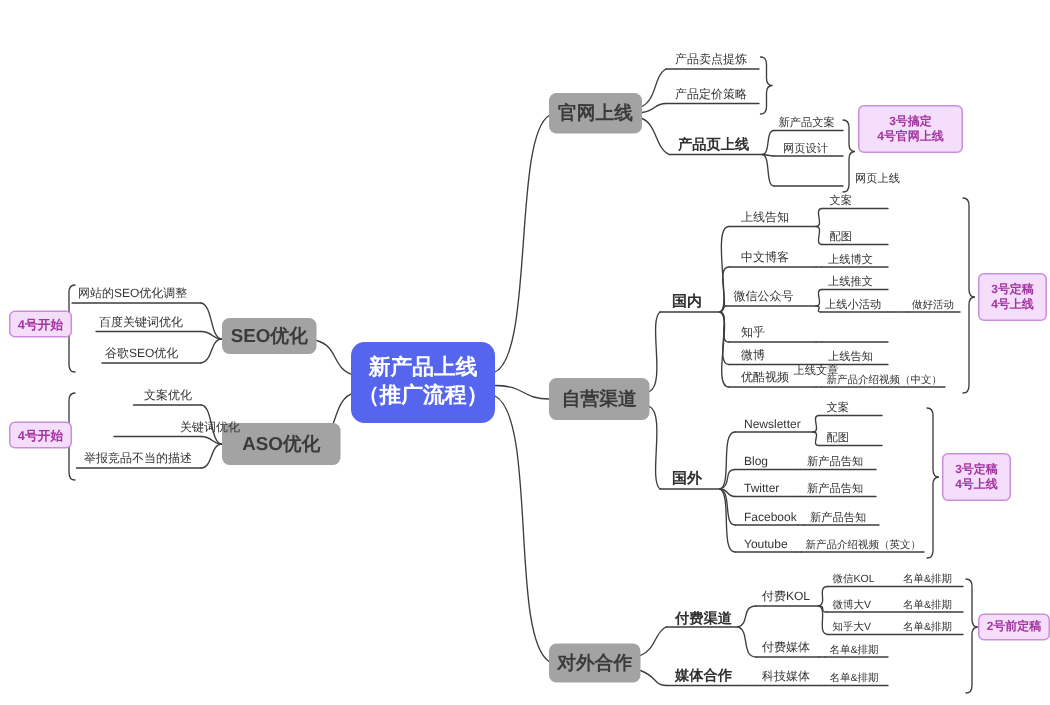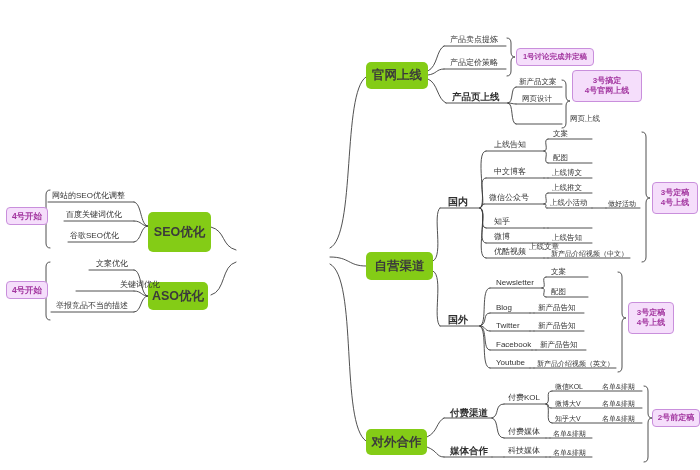--- a/index.html
+++ b/index.html
@@ -4,21 +4,21 @@
 <style>
   html,body{margin:0;padding:0;background:#fff;}
   #stage{position:relative;width:700px;height:470px;background:#ffffff;overflow:hidden;
          font-family:"Liberation Sans","DejaVu Sans",sans-serif;}
   #stage svg{position:absolute;left:0;top:0;}
   .lbl{position:absolute;white-space:nowrap;color:#333;font-size:8px;line-height:10px;}
   .s7{font-size:7px;line-height:9px;}
   .s75{font-size:7.5px;line-height:9px;}
   .s9{font-size:9.5px;line-height:11px;font-weight:600;color:#2f2f2f;}
   .s10{font-size:10px;line-height:12px;font-weight:700;color:#2f2f2f;}
-  .branch{position:absolute;background:#84cc16;border-radius:5px;display:flex;align-items:center;
+  .branch{position:absolute;background:#a3a3a3;border-radius:5px;display:flex;align-items:center;
           justify-content:center;font-weight:700;color:#3b3b3b;font-size:12.5px;}
   .center-node{position:absolute;left:234px;top:228px;width:96px;height:54px;background:#5565ee;
           border-radius:9px;display:flex;flex-direction:column;align-items:center;justify-content:center;
           color:#fff;font-weight:700;font-size:14.5px;line-height:19px;text-align:center;}
   .note{position:absolute;background:#f5defb;border:1px solid #c98fdc;border-radius:4px;
         color:#a2359f;display:flex;flex-direction:column;align-items:center;justify-content:center;
         text-align:center;font-size:8px;line-height:10px;font-weight:600;box-sizing:border-box;}
   .note .nl{pointer-events:none;}
 </style>
 </head>
@@ -142,38 +142,41 @@
       <path d="M50,190 Q46,190 46,195 L46,211 Q46,216 42,216 Q46,216 46,221 L46,243 Q46,248 50,248"></path>
       <path d="M50,262 Q46,262 46,267 L46,285 Q46,290 42,290 Q46,290 46,295 L46,315 Q46,320 50,320"></path>
       <path d="M507,38 Q511,38 511,43 L511,52 Q511,57 515,57 Q511,57 511,62 L511,71 Q511,76 507,76"></path>
       <path d="M562,80 Q566,80 566,85 L566,96 Q566,101 570,101 Q566,101 566,106 L566,123 Q566,128 562,128"></path>
       <path d="M642,132 Q646,132 646,137 L646,193 Q646,198 650,198 Q646,198 646,203 L646,257 Q646,262 642,262"></path>
       <path d="M618,272 Q622,272 622,277 L622,313 Q622,318 626,318 Q622,318 622,323 L622,367 Q622,372 618,372"></path>
       <path d="M644,386 Q648,386 648,391 L648,413 Q648,418 652,418 Q648,418 648,423 L648,457 Q648,462 644,462"></path>
     </g>
   </svg>
 
-
-  <div class="branch" style="left:148px;top:212px;width:63px;height:40px;">SEO优化</div>
-  <div class="branch" style="left:148px;top:282px;width:60px;height:28px;">ASO优化</div>
+  <div class="center-node">
+    <span>新产品上线</span>
+    <span>（推广流程）</span>
+  </div>
+
+  <div class="branch" style="left:148px;top:212px;width:63px;height:24px;">SEO优化</div>
+  <div class="branch" style="left:148px;top:282px;width:79px;height:28px;">ASO优化</div>
 
   <div class="lbl" style="left:52px;top:191px;">网站的SEO优化调整</div>
   <div class="lbl" style="left:66px;top:210px;">百度关键词优化</div>
   <div class="lbl" style="left:70px;top:231px;">谷歌SEO优化</div>
   <div class="note" style="left:6px;top:207px;width:42px;height:18px;font-size:8.5px;">4号开始</div>
 
   <div class="lbl" style="left:96px;top:259px;">文案优化</div>
   <div class="lbl" style="left:88px;top:280px;margin-left:32px;">关键词优化</div>
   <div class="lbl" style="left:56px;top:301px;">举报竞品不当的描述</div>
   <div class="note" style="left:6px;top:281px;width:42px;height:18px;font-size:8.5px;">4号开始</div>
 
   <div class="branch" style="left:366px;top:62px;width:62px;height:27px;">官网上线</div>
   <div class="lbl" style="left:450px;top:35px;">产品卖点提炼</div>
   <div class="lbl" style="left:450px;top:58px;">产品定价策略</div>
-  <div class="note" style="left:516px;top:48px;width:78px;height:18px;font-size:7.5px;">1号讨论完成并定稿</div>
   <div class="lbl s9" style="left:452px;top:91px;">产品页上线</div>
   <div class="lbl s75" style="left:519px;top:77px;">新产品文案</div>
   <div class="lbl s75" style="left:522px;top:94px;">网页设计</div>
   <div class="lbl s75" style="left:522px;top:114px;padding-left:48px;">网页上线</div>
   <div class="note" style="left:572px;top:70px;width:70px;height:32px;">
     <div class="nl">3号搞定</div>
     <div class="nl">4号官网上线</div>
   </div>
 
   <div class="branch" style="left:366px;top:252px;width:67px;height:28px;">自营渠道</div>

